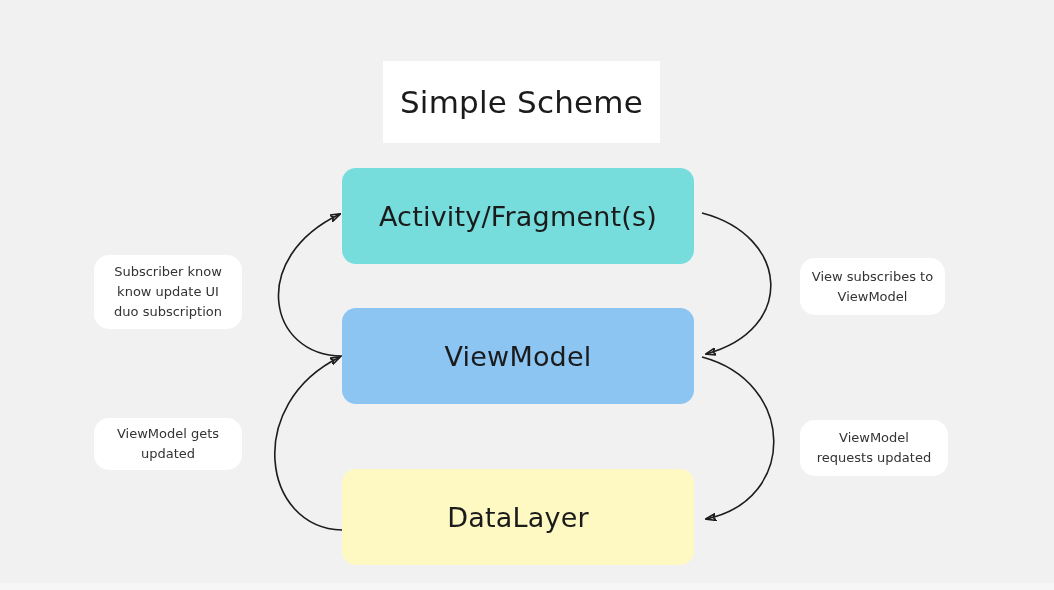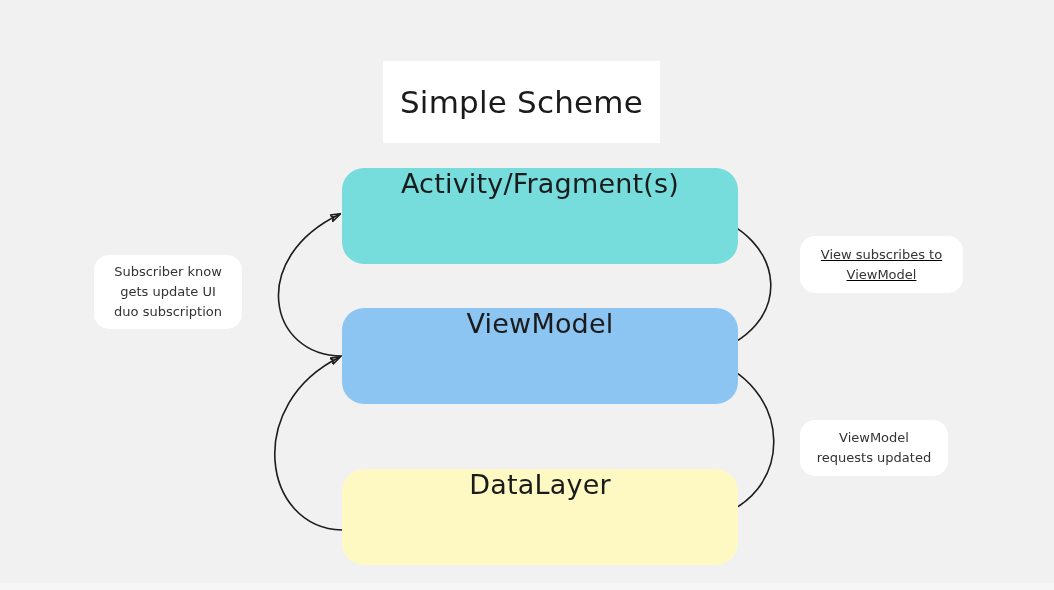--- a/index.html
+++ b/index.html
@@ -43,25 +43,25 @@
     color: #1b1b1b;
     font-weight: 400;
     letter-spacing: 0.2px;
     white-space: nowrap;
   }
 
   
   .node {
     position: absolute;
     left: 342px;
-    width: 396px;
+    width: 352px;
     height: 96px;
-    border-radius: 22px;
+    border-radius: 14px;
     display: flex;
-    align-items: flex-start;
+    align-items: center;
     justify-content: center;
     box-sizing: border-box;
   }
   .node-label {
     font-size: 27px;
     color: #1b1b1b;
     font-weight: 400;
     white-space: nowrap;
     letter-spacing: 0.2px;
   }
@@ -84,21 +84,21 @@
   }
   .edge-label span {
     display: block;
     font-size: 13px;
     line-height: 20px;
     color: #333333;
     white-space: nowrap;
   }
   #label-subscriber     { left: 94px;  top: 255px; width: 148px; height: 74px; }
   #label-vm-updated     { left: 94px;  top: 418px; width: 148px; height: 52px; }
-  #label-view-subs      { left: 800px; top: 236px; width: 163px; height: 57px; text-decoration: underline; }
+  #label-view-subs      { left: 800px; top: 258px; width: 145px; height: 57px; }
   #label-vm-requests    { left: 800px; top: 420px; width: 148px; height: 56px; }
 
   
   #arrows {
     position: absolute;
     left: 0;
     top: 0;
     width: 1054px;
     height: 590px;
     pointer-events: none;
@@ -141,24 +141,28 @@
   <div id="node-vm" class="node">
     <div class="node-label">ViewModel</div>
   </div>
 
   <div id="node-data" class="node">
     <div class="node-label">DataLayer</div>
   </div>
 
   <div id="label-subscriber" class="edge-label">
     <span>Subscriber know</span>
-    <span>gets update UI</span>
+    <span>know update UI</span>
     <span>duo subscription</span>
   </div>
 
+  <div id="label-vm-updated" class="edge-label">
+    <span>ViewModel gets</span>
+    <span>updated</span>
+  </div>
 
   <div id="label-view-subs" class="edge-label">
     <span>View subscribes to</span>
     <span>ViewModel</span>
   </div>
 
   <div id="label-vm-requests" class="edge-label">
     <span>ViewModel</span>
     <span>requests updated</span>
   </div>

